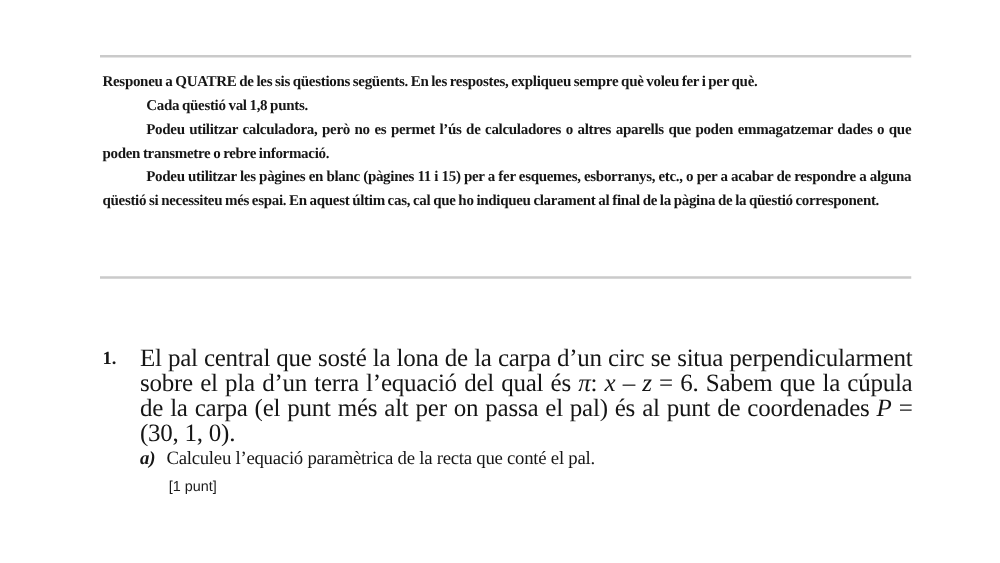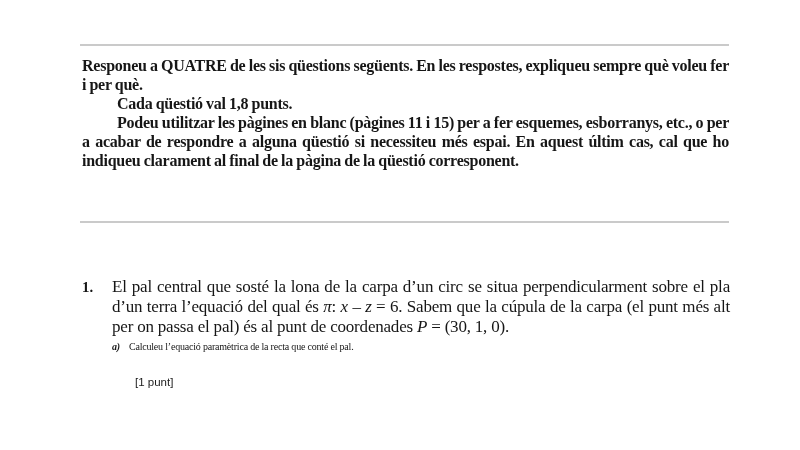--- a/index.html
+++ b/index.html
@@ -25,21 +25,21 @@
   }
   .rule-top { top: 44px; }
   .rule-mid { top: 221px; }
 
   .instructions {
     position: absolute;
     left: 82px;
     top: 56px;
     width: 647px;
     font-weight: bold;
-    font-size: 16px;
+    font-size: 12px;
     line-height: 19px;
     text-align: justify;
     letter-spacing: -0.25px;
     word-spacing: -0.5px;
   }
   .instructions p { margin: 0; }
   .instructions p.indent { text-indent: 35px; }
 
   .question {
     position: absolute;
@@ -51,56 +51,57 @@
     position: absolute;
     left: 0;
     top: 0;
     font-weight: bold;
     font-size: 14.8px;
     line-height: 20px;
   }
   .qcontent { margin-left: 30px; }
   .qbody {
     margin: 0;
-    font-size: 17px;
+    font-size: 20px;
     line-height: 20px;
     text-align: justify;
     letter-spacing: -0.2px;
   }
   .qbody .it { font-style: italic; }
   .item-a {
-    font-size: 10px;
+    font-size: 15px;
     line-height: 20px;
     letter-spacing: -0.2px;
   }
   .item-label {
     font-weight: bold;
     font-style: italic;
     margin-right: 9px;
   }
   .points {
     font-family: "Liberation Sans", sans-serif;
     font-size: 11.5px;
     line-height: 14px;
     letter-spacing: 0;
     margin-left: 23px;
-    margin-top: 18px;
+    margin-top: 6px;
     color: #1c1c1c;
   }
 </style>
 </head>
 <body>
 
 <div class="page">
 
   <div class="rule rule-top"></div>
 
   <div class="instructions">
     <p>Responeu a QUATRE de les sis qüestions següents. En les respostes, expliqueu sempre què voleu fer i per què.</p>
     <p class="indent">Cada qüestió val 1,8 punts.</p>
+    <p class="indent">Podeu utilitzar calculadora, però no es permet l’ús de calculadores o altres aparells que poden emmagatzemar dades o que poden transmetre o rebre informació.</p>
     <p class="indent">Podeu utilitzar les pàgines en blanc (pàgines 11 i 15) per a fer esquemes, esborranys, etc., o per a acabar de respondre a alguna qüestió si necessiteu més espai. En aquest últim cas, cal que ho indiqueu clarament al final de la pàgina de la qüestió corresponent.</p>
   </div>
 
   <div class="rule rule-mid"></div>
 
   <div class="question">
     <div class="qnum">1.</div>
     <div class="qcontent">
       <p class="qbody"><span>El pal central que sosté la lona de la carpa d’un circ se situa perpendicularment sobre el pla d’un terra l’equació del qual és </span><span class="it">π</span><span>: </span><span class="it">x</span><span> – </span><span class="it">z</span><span> = 6. Sabem que la cúpula de la carpa (el punt més alt per on passa el pal) és al punt de coordenades </span><span class="it">P</span><span> = (30, 1, 0).</span></p>
       <div class="item-a">

